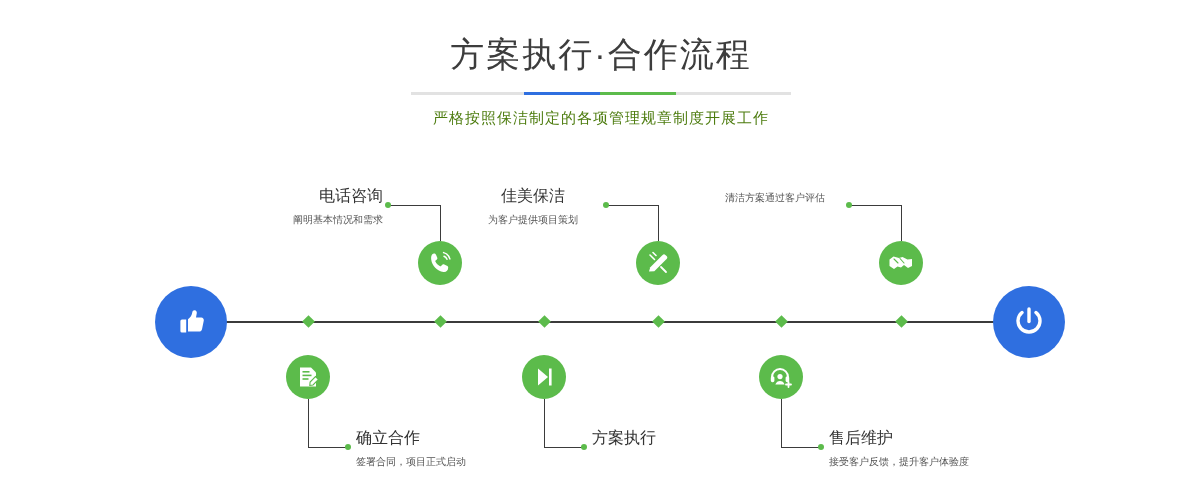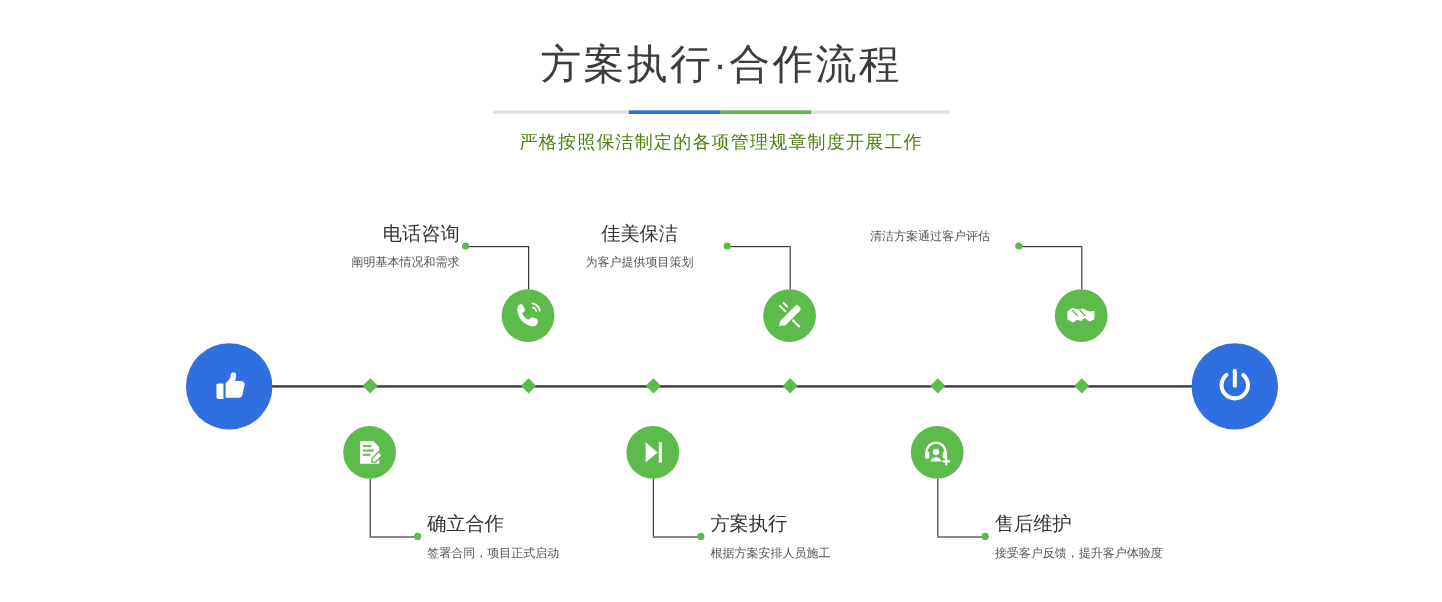--- a/index.html
+++ b/index.html
@@ -230,21 +230,20 @@
     <svg width="26" height="26" viewBox="0 0 26 26">
       <path d="M7 4.5l10 8.5-10 8.5z" fill="#ffffff"></path>
       <rect x="18" y="4.5" width="2.6" height="17" fill="#ffffff"></rect>
     </svg>
   </div>
   <div class="stem" style="left:544px; top:399px; height:48px;"></div>
   <div class="stem-h" style="left:544px; top:447px; width:40px;"></div>
   <div class="stem-dot" style="left:581px; top:444px;"></div>
   <div class="label-block label-left" style="left:592px; top:427px; width:220px;">
     <div class="label-title">方案执行</div>
-    <div class="label-desc">根据方案安排人员施工</div>
   </div>
 
   <div class="node-dot" style="left:897px;"></div>
   <div class="icon-circle" style="left:879px; top:241px;">
     <svg width="26" height="26" viewBox="0 0 26 26">
       <path d="M1.5 9.5l4-3 5.5 1.5 3.5-1 5 2.5 4.5-.5v7l-4 2-4-3-3 2.5-3.5-1-3.5 2.5-4.5-3z" fill="#ffffff"></path>
       <path d="M6 9l4 4M12 8.5l4 4.5" stroke="#5cbb4b" stroke-width="1.1" stroke-linecap="round"></path>
     </svg>
   </div>
   <div class="stem" style="left:901px; top:205px; height:36px;"></div>

